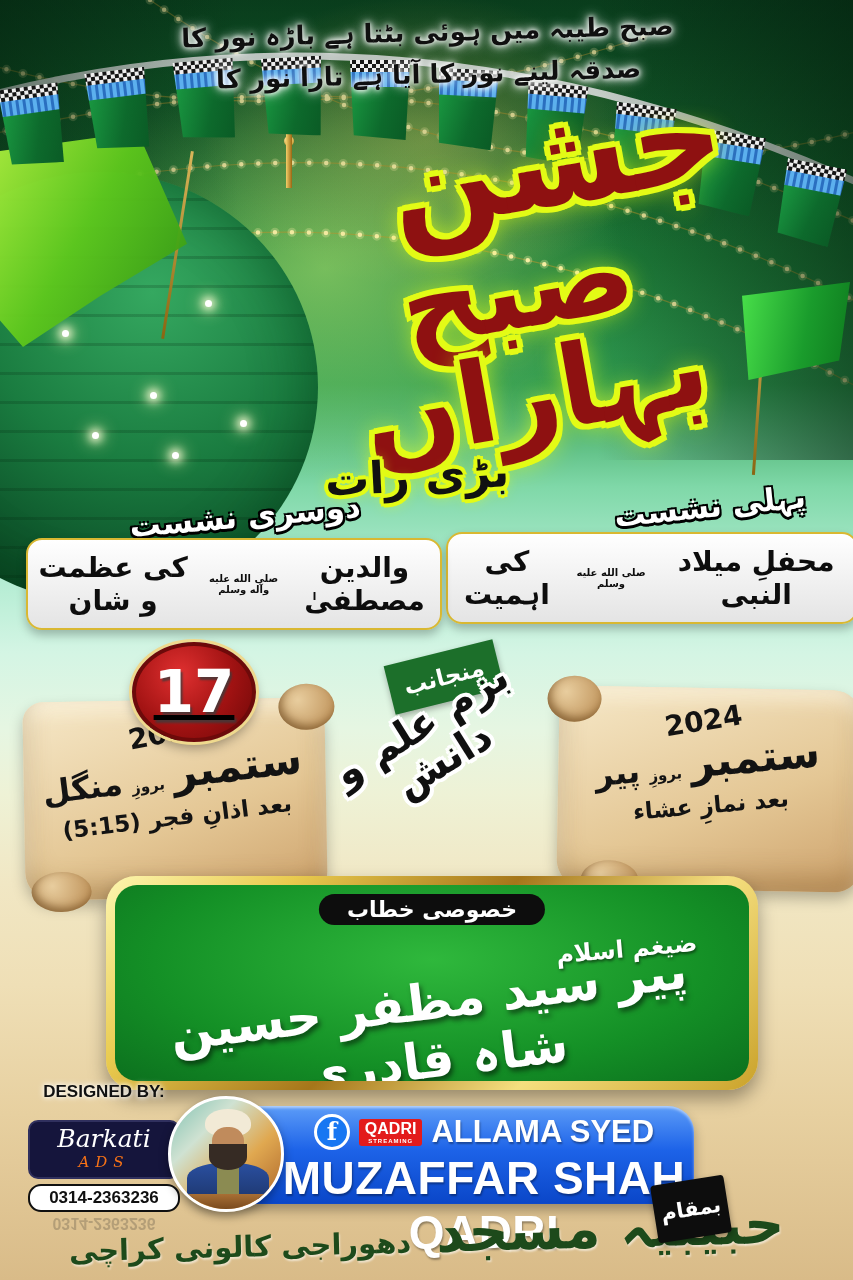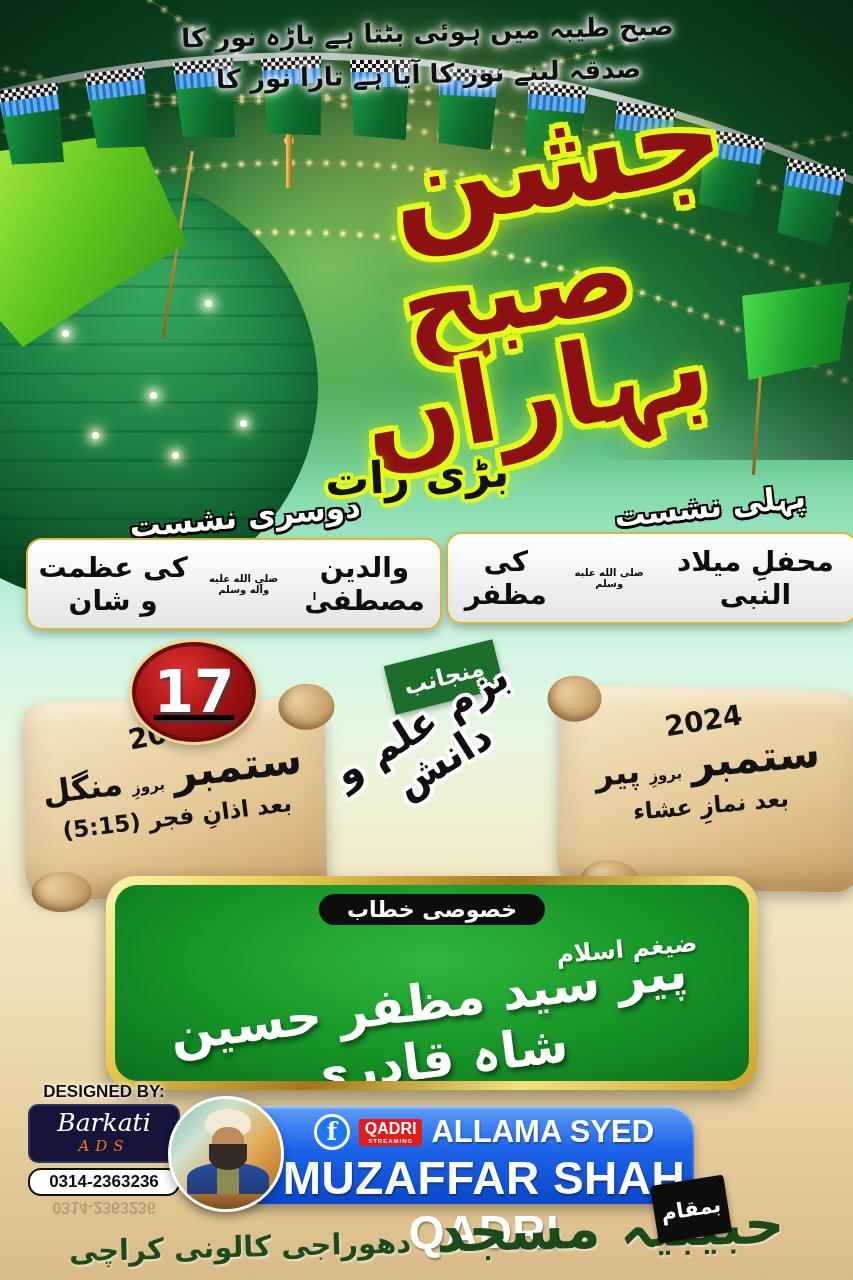--- a/index.html
+++ b/index.html
@@ -113,21 +113,21 @@
   .speech-pill{position:absolute;left:50%;top:9px;transform:translateX(-50%);background:#0d0d0d;color:#fff;
     border-radius:18px;padding:3px 28px;font-size:22px;font-weight:bold;direction:rtl;white-space:nowrap;}
   .speech-honorific{position:absolute;right:52px;top:50px;color:#fff;font-size:24px;font-weight:bold;
     direction:rtl;transform:rotate(-5deg);text-shadow:1px 2px 3px rgba(0,0,0,.5);}
   .speaker-name{position:absolute;left:0;right:0;top:88px;text-align:center;direction:rtl;color:#fff;
     font-size:50px;font-weight:bold;transform:rotate(-7deg);text-shadow:2px 4px 5px rgba(0,0,0,.5);}
   
   .designer{position:absolute;left:28px;top:1082px;width:152px;text-align:center;}
   .designer .lbl{font-family:"Liberation Sans",sans-serif;font-size:17px;font-weight:900;color:#111;
     text-shadow:0 0 4px #fff,0 0 7px #fff;}
-  .designer .brandbox{margin-top:2px;background:#15153c;border:2px solid #30305e;border-radius:10px;padding:4px 2px 6px;}
+  .designer .brandbox{margin-top:18px;background:#15153c;border:2px solid #30305e;border-radius:10px;padding:4px 2px 6px;}
   .designer .brand{font-family:"DejaVu Serif",serif;font-style:italic;font-size:25px;color:#fff;line-height:1;}
   .designer .brand2{font-family:"DejaVu Serif",serif;font-style:italic;font-size:15px;color:#f97316;letter-spacing:6px;margin-top:2px;}
   .designer .phone{margin-top:5px;background:#fff;border:2px solid #101010;border-radius:13px;
     font-family:"Liberation Sans",sans-serif;font-size:17px;font-weight:900;color:#101010;padding:2px 4px;}
   .designer .phone-reflect{margin-top:2px;transform:scaleY(-1);opacity:.22;
     font-family:"Liberation Sans",sans-serif;font-size:16px;font-weight:900;color:#222;}
   
   .live-bar{position:absolute;left:186px;top:1106px;width:508px;height:98px;border-radius:26px;
     background:linear-gradient(180deg,#5c9cf8 0%,#1d63e8 45%,#0a46c8 100%);
     box-shadow:inset 0 2px 3px rgba(255,255,255,.55),0 6px 12px rgba(0,0,0,.3);}
@@ -271,21 +271,21 @@
   <div class="title">
     <span class="t1">جشن</span>
     <span class="t2">صبح بہاراں</span>
   </div>
   <div class="big-night">بڑی رات</div>
 
   <div class="sess-head h1">پہلی نشست</div>
   <div class="sess-box b1">
     <span>محفلِ میلاد النبی</span>
     <span class="pbuh">صلى الله عليه وسلم</span>
-    <span>کی مظفر</span>
+    <span>کی اہمیت</span>
   </div>
   <div class="sess-head h2">دوسری نشست</div>
   <div class="sess-box b2">
     <span>والدین مصطفیٰ</span>
     <span class="pbuh">صلى الله عليه وآله وسلم</span>
     <span>کی عظمت و شان</span>
   </div>
 
   <div class="scroll right">
     <div class="scroll-content">

